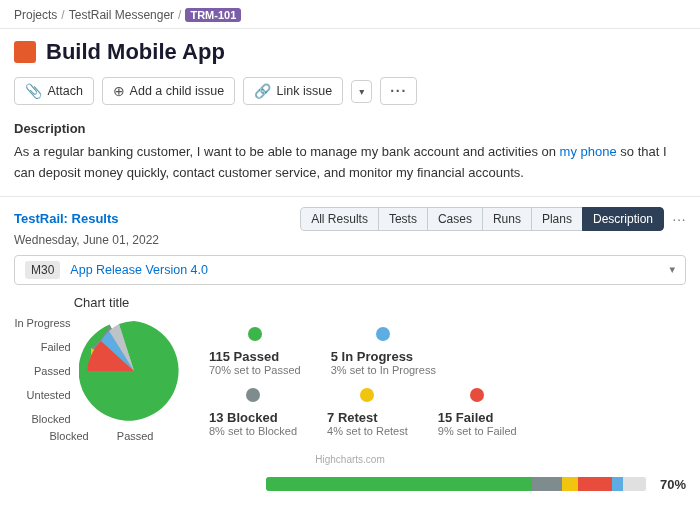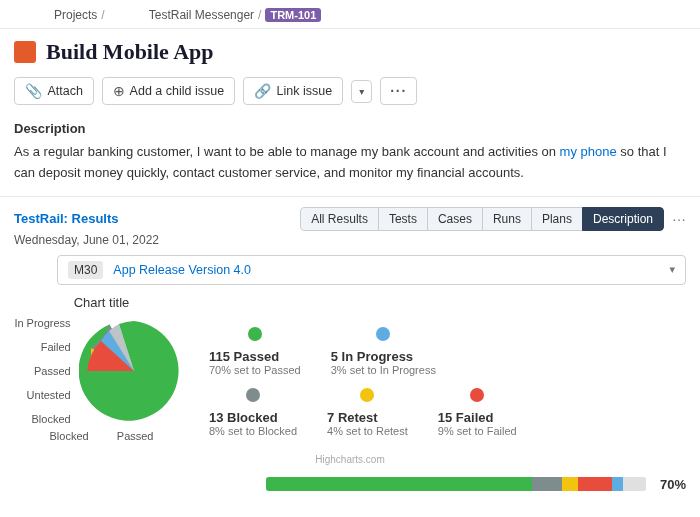--- a/index.html
+++ b/index.html
@@ -16,21 +16,21 @@
     
     .breadcrumb {
       padding: 8px 14px 6px;
       font-size: 12px;
       color: #555;
       display: flex;
       align-items: center;
       gap: 4px;
       border-bottom: 1px solid #e8e8e8;
     }
-    .breadcrumb a { color: #555; text-decoration: none; margin-left: 40px; }
+    .breadcrumb a { color: #555; text-decoration: none; }
     .breadcrumb .sep { color: #999; }
     .breadcrumb .trm-badge {
       background: #7b5ea7;
       color: #fff;
       border-radius: 3px;
       padding: 1px 5px;
       font-size: 11px;
       font-weight: 600;
     }
 
@@ -45,21 +45,20 @@
       width: 22px;
       height: 22px;
       background: #e55a2b;
       border-radius: 3px;
       flex-shrink: 0;
     }
     .page-title {
       font-size: 22px;
       font-weight: 600;
       color: #1a1a2e;
-      font-family: Liberation Serif, serif;
     }
 
     
     .toolbar {
       padding: 6px 14px 10px;
       display: flex;
       align-items: center;
       gap: 8px;
     }
     .toolbar-btn {
@@ -162,21 +161,20 @@
     
     .filter-row {
       display: flex;
       align-items: center;
       gap: 10px;
       margin-top: 8px;
       margin-bottom: 10px;
       border: 1px solid #d0d0d0;
       border-radius: 4px;
       padding: 5px 10px;
-      margin-left: 43px;
     }
     .filter-badge {
       background: #e8e8e8;
       border-radius: 3px;
       padding: 2px 6px;
       font-size: 12px;
       color: #333;
     }
     .filter-link { color: #0070d2; font-size: 12.5px; cursor: pointer; text-decoration: none; }
     .filter-chevron { margin-left: auto; color: #777; font-size: 11px; }

